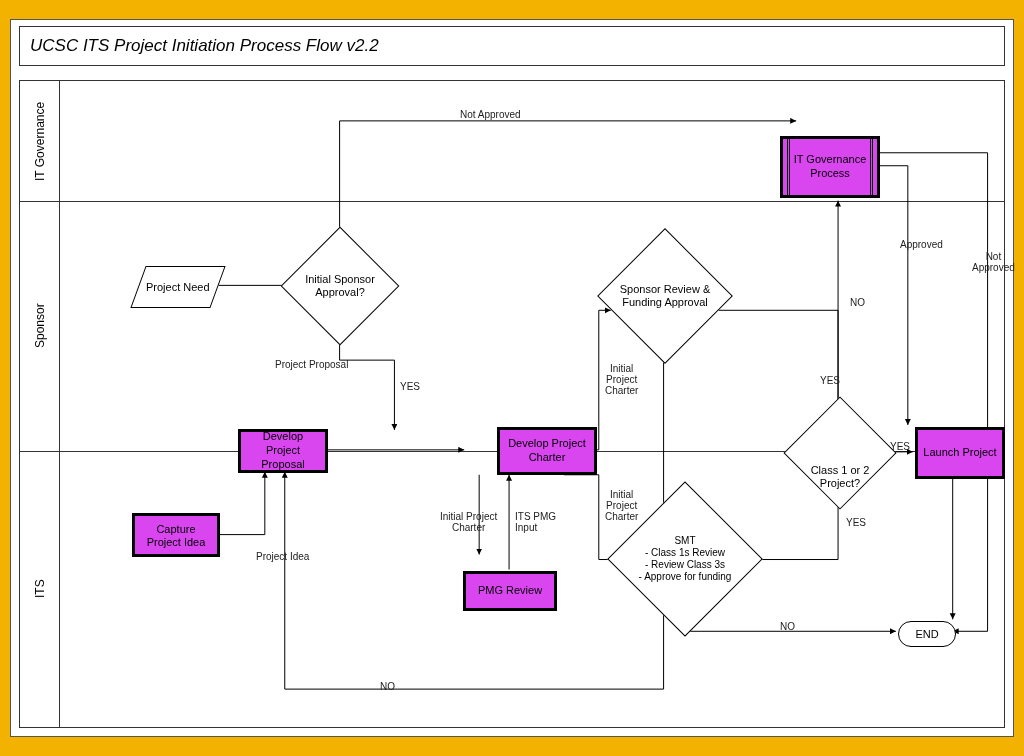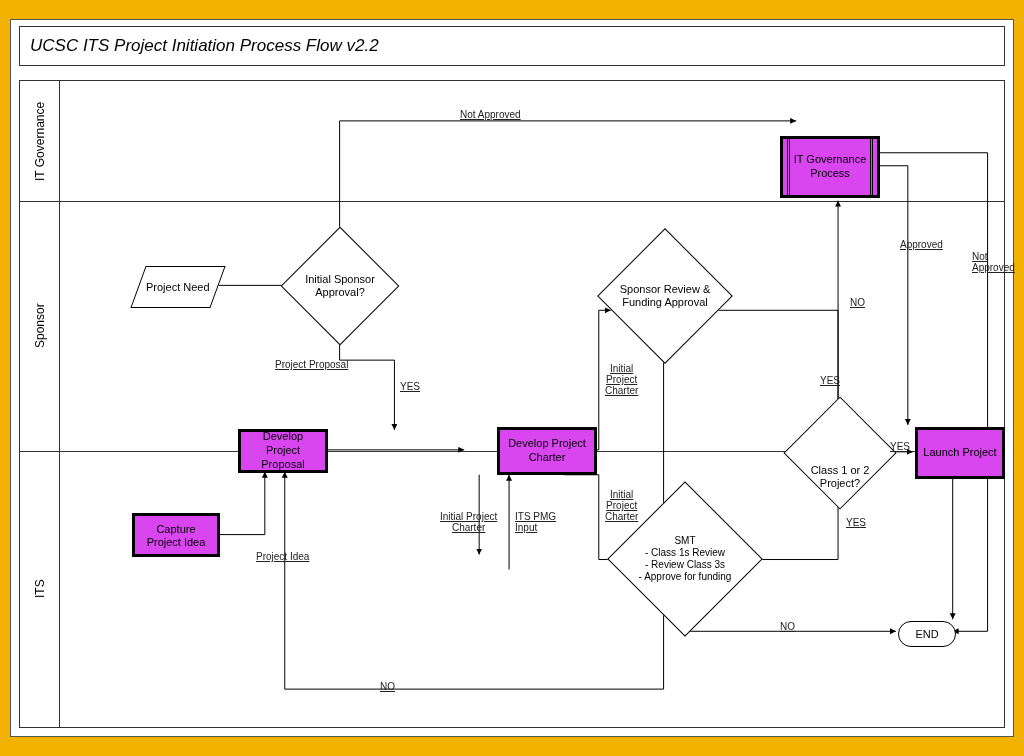--- a/index.html
+++ b/index.html
@@ -83,21 +83,21 @@
     position:absolute; display:flex; align-items:center; justify-content:center;
     text-align:center; line-height:1.2;
   }
   .term {
     position:absolute; border:1px solid #000; background:#fff;
     border-radius:999px;
     display:flex; align-items:center; justify-content:center;
     padding:4px 14px;
   }
   .lbl {
-    position:absolute; font-size:10px; color:#222; white-space:nowrap;text-decoration:underline;
+    position:absolute; font-size:10px; color:#222; white-space:nowrap;
   }
   svg.arrows { position:absolute; left:0; top:0; width:100%; height:100%; pointer-events:none; }
 </style>
 </head>
 <body>
 
 <div class="page">
   <div class="title-bar">
     <span>UCSC ITS Project Initiation Process Flow v2.2</span>
   </div>
@@ -196,20 +196,23 @@
       </div>
 
       <div class="node" style="left:855px; top:346px; width:90px; height:52px;">
         <span>Launch Project</span>
       </div>
 
       <div class="node" style="left:72px; top:432px; width:88px; height:44px;align-items:flex-end;">
         <span>Capture Project Idea</span>
       </div>
 
+      <div class="node" style="left:403px; top:490px; width:94px; height:40px;">
+        <span>PMG Review</span>
+      </div>
 
       <div class="diamond" style="left:625px; top:478px;">
         <div class="box" style="left:-55px; top:-55px; width:110px; height:110px;"></div>
         <div class="txt" style="left:-70px; top:-34px; width:140px; height:68px; font-size:10px; white-space:pre-line;">SMT
 - Class 1s Review
 - Review Class 3s
 - Approve for funding</div>
       </div>
 
       <div class="term" style="left:838px; top:540px; width:58px; height:26px;">
@@ -230,18 +233,18 @@
 Charter</span>
       <span class="lbl" style="left:455px; top:430px; white-space:pre-line; text-align:left;">ITS PMG
 Input</span>
       <span class="lbl" style="left:760px; top:294px;">YES</span>
       <span class="lbl" style="left:786px; top:436px;">YES</span>
       <span class="lbl" style="left:830px; top:360px;">YES</span>
       <span class="lbl" style="left:790px; top:216px;">NO</span>
       <span class="lbl" style="left:720px; top:540px;">NO</span>
       <span class="lbl" style="left:320px; top:600px;">NO</span>
       <span class="lbl" style="left:840px; top:158px;">Approved</span>
-      <span class="lbl" style="left:912px; top:170px; white-space:pre-line; ">Not
+      <span class="lbl" style="left:912px; top:170px; white-space:pre-line; text-align:center;">Not
 Approved</span>
 
     </div>
   </div>
 </div>
 
 </body></html>

